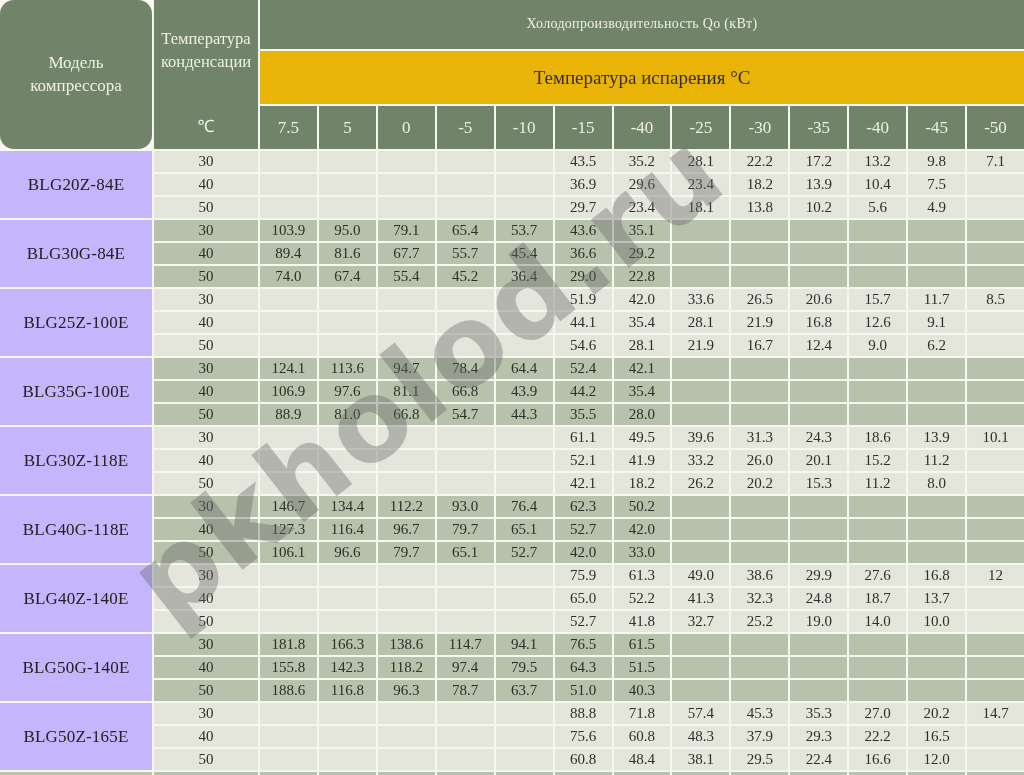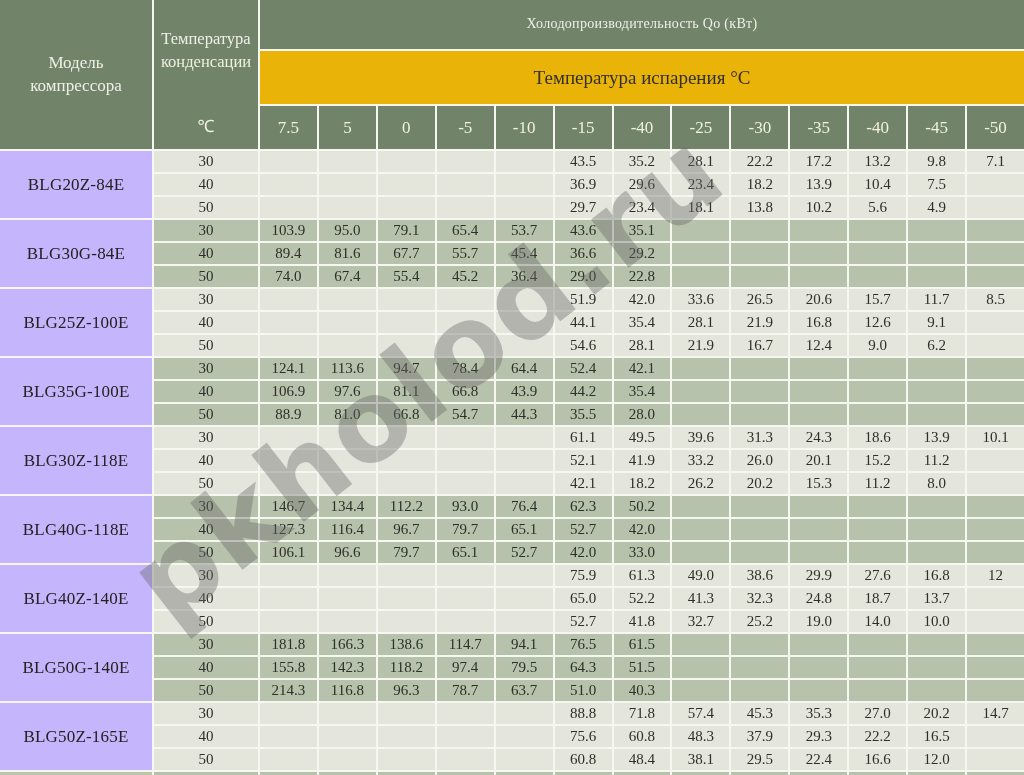--- a/index.html
+++ b/index.html
@@ -14,21 +14,21 @@
   table.cap-table {
     border-collapse: separate;
     border-spacing: 2px;
     table-layout: fixed;
     width: 1028px;
     margin: -2px 0 0 -2px;
   }
   
   th { font-weight: normal; padding: 0; }
   .hdr-green { background: #71846a; color: #eff0e6; }
-  .corner-th { font-size: 17px; line-height: 1.35; padding: 0 18px; }
+  .corner-th { font-size: 17px; line-height: 1.35; padding: 0 18px; border-radius: 14px; }
   .cond-th { vertical-align: top; }
   .cond-flex { display: flex; flex-direction: column; height: 149px; }
   .cond-label { flex: 1; display: flex; align-items: center; justify-content: center;
                 font-size: 16.5px; line-height: 1.35; padding: 1px 4px; }
   .cond-unit { height: 48px; display: flex; align-items: center; justify-content: center;
                font-size: 17px; }
   .qo-th { height: 48px; font-size: 14px; letter-spacing: .3px; }
   .evap-th { height: 53px; background: #eab308; color: #333029; font-size: 19px; }
   .temp-th { height: 42px; font-size: 17px; }
   
@@ -471,21 +471,21 @@
           <td class="val-cell">51.5</td>
           <td class="val-cell"></td>
           <td class="val-cell"></td>
           <td class="val-cell"></td>
           <td class="val-cell"></td>
           <td class="val-cell"></td>
           <td class="val-cell"></td>
         </tr>
         <tr class="data-row tone-dark">
           <td class="cond-cell">50</td>
-          <td class="val-cell">214.3</td>
+          <td class="val-cell">188.6</td>
           <td class="val-cell">116.8</td>
           <td class="val-cell">96.3</td>
           <td class="val-cell">78.7</td>
           <td class="val-cell">63.7</td>
           <td class="val-cell">51.0</td>
           <td class="val-cell">40.3</td>
           <td class="val-cell"></td>
           <td class="val-cell"></td>
           <td class="val-cell"></td>
           <td class="val-cell"></td>

